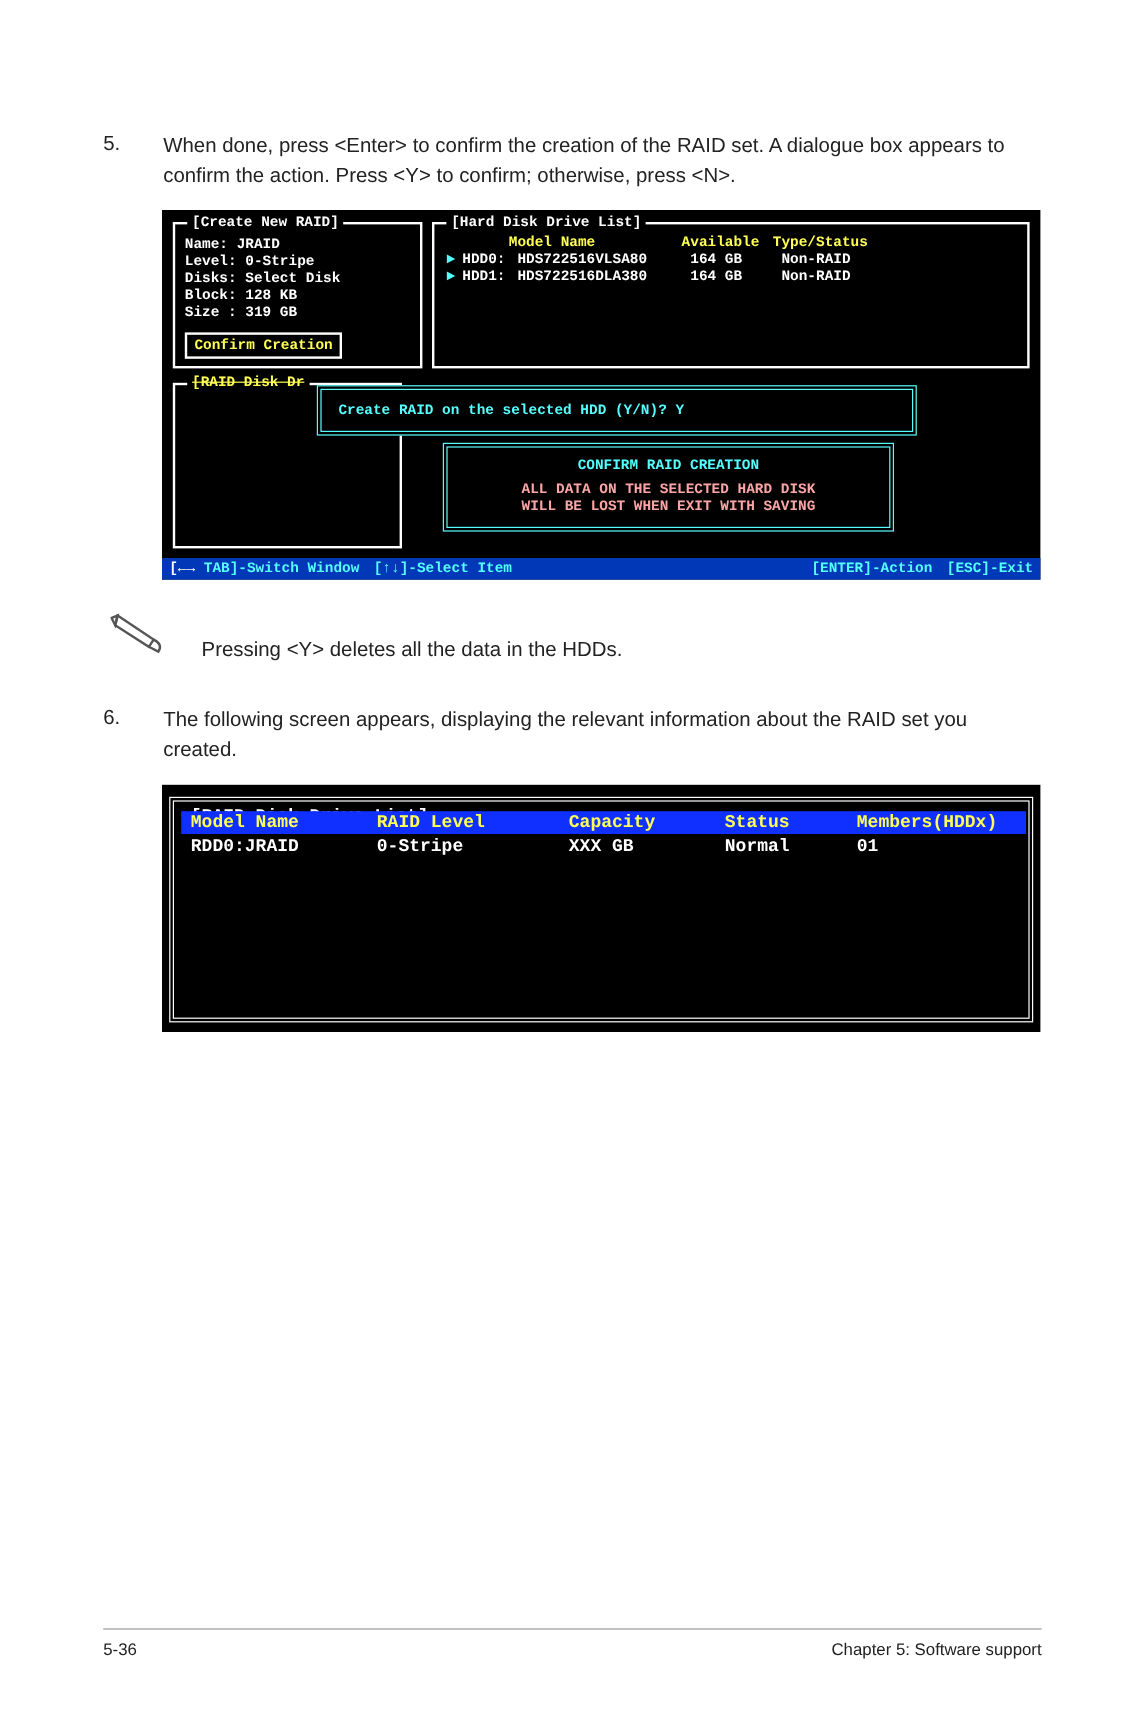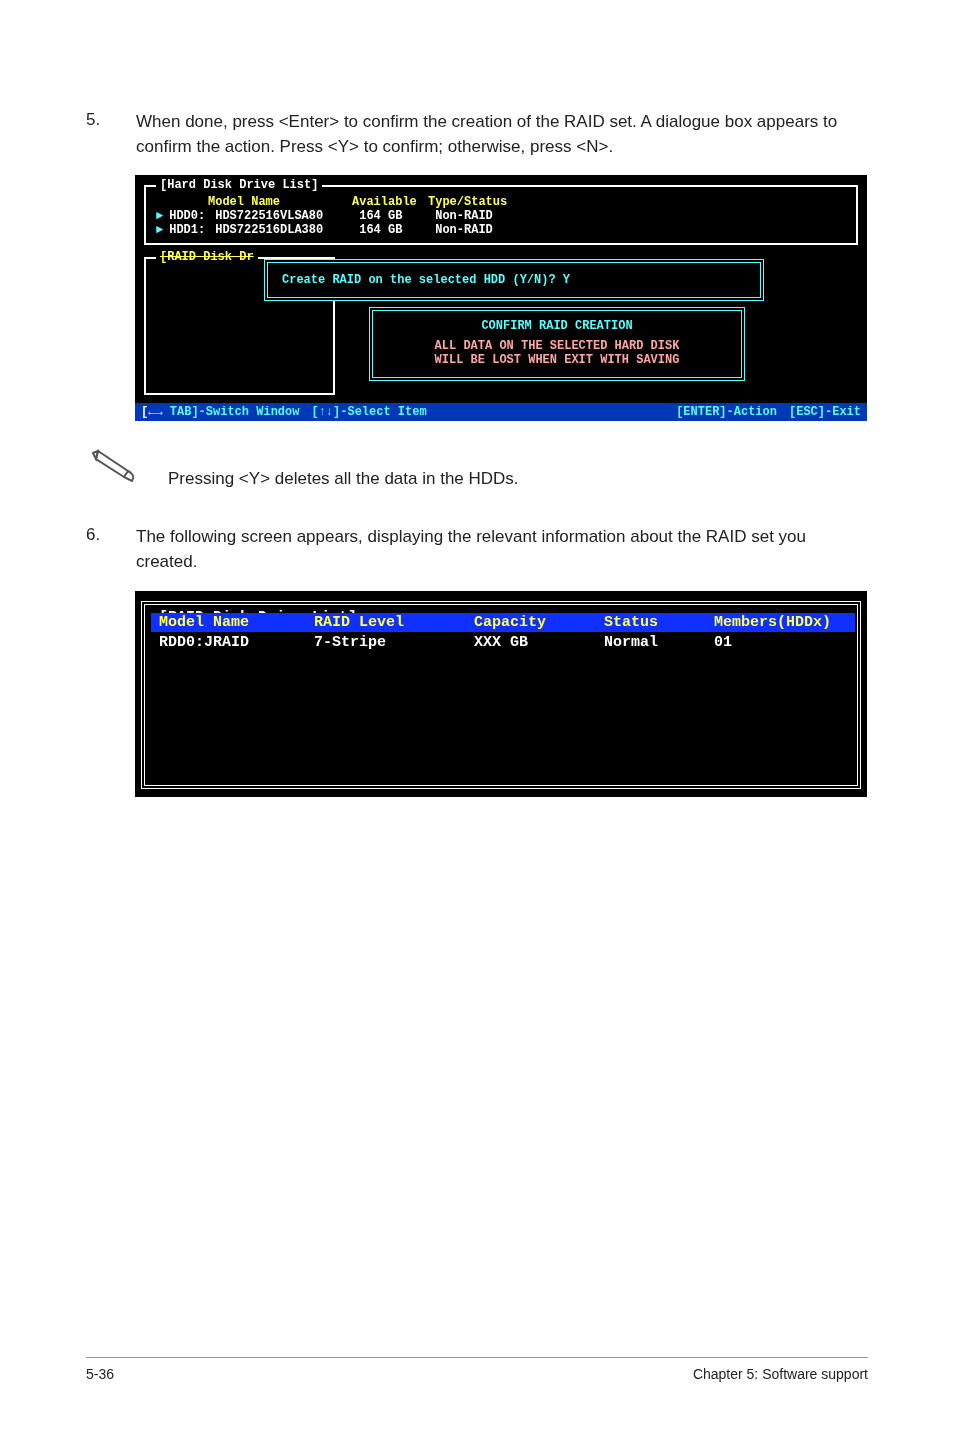--- a/index.html
+++ b/index.html
@@ -134,20 +134,29 @@
 
 <div class="page">
 
   <div class="step">
     <div class="step-num">5.</div>
     <div class="step-text">When done, press &lt;Enter&gt; to confirm the creation of the RAID set. A dialogue box appears to confirm the action. Press &lt;Y&gt; to confirm; otherwise, press &lt;N&gt;.</div>
   </div>
 
   <div class="bios1">
     <div class="bios1-top">
+      <div class="panel panel-left">
+        <span class="panel-title">[Create New RAID]</span>
+        <div>Name:  JRAID</div>
+        <div>Level: 0-Stripe</div>
+        <div>Disks: Select Disk</div>
+        <div>Block: 128 KB</div>
+        <div>Size : 319 GB</div>
+        <div class="confirm-btn">Confirm Creation</div>
+      </div>
       <div class="panel panel-right">
         <span class="panel-title">[Hard Disk Drive List]</span>
         <div class="drive-row hdr">
           <span class="col-label"></span>
           <span class="col-model">Model Name</span>
           <span class="col-avail">Available</span>
           <span class="col-type">Type/Status</span>
         </div>
         <div class="drive-row">
           <span style="color:#55ffff">►</span>
@@ -208,21 +217,21 @@
     <div class="bios2-title">[RAID Disk Drive List]</div>
     <div class="bios2-hdr">
       <span class="c-name">Model Name</span>
       <span class="c-level">RAID Level</span>
       <span class="c-cap">Capacity</span>
       <span class="c-stat">Status</span>
       <span class="c-mem">Members(HDDx)</span>
     </div>
     <div class="bios2-row">
       <span class="c-name">RDD0:JRAID</span>
-      <span class="c-level">7-Stripe</span>
+      <span class="c-level">0-Stripe</span>
       <span class="c-cap">XXX GB</span>
       <span class="c-stat">Normal</span>
       <span class="c-mem">01</span>
     </div>
   </div>
 
   <div class="footer">
     <span>5-36</span>
     <span>Chapter 5: Software support</span>
   </div>

